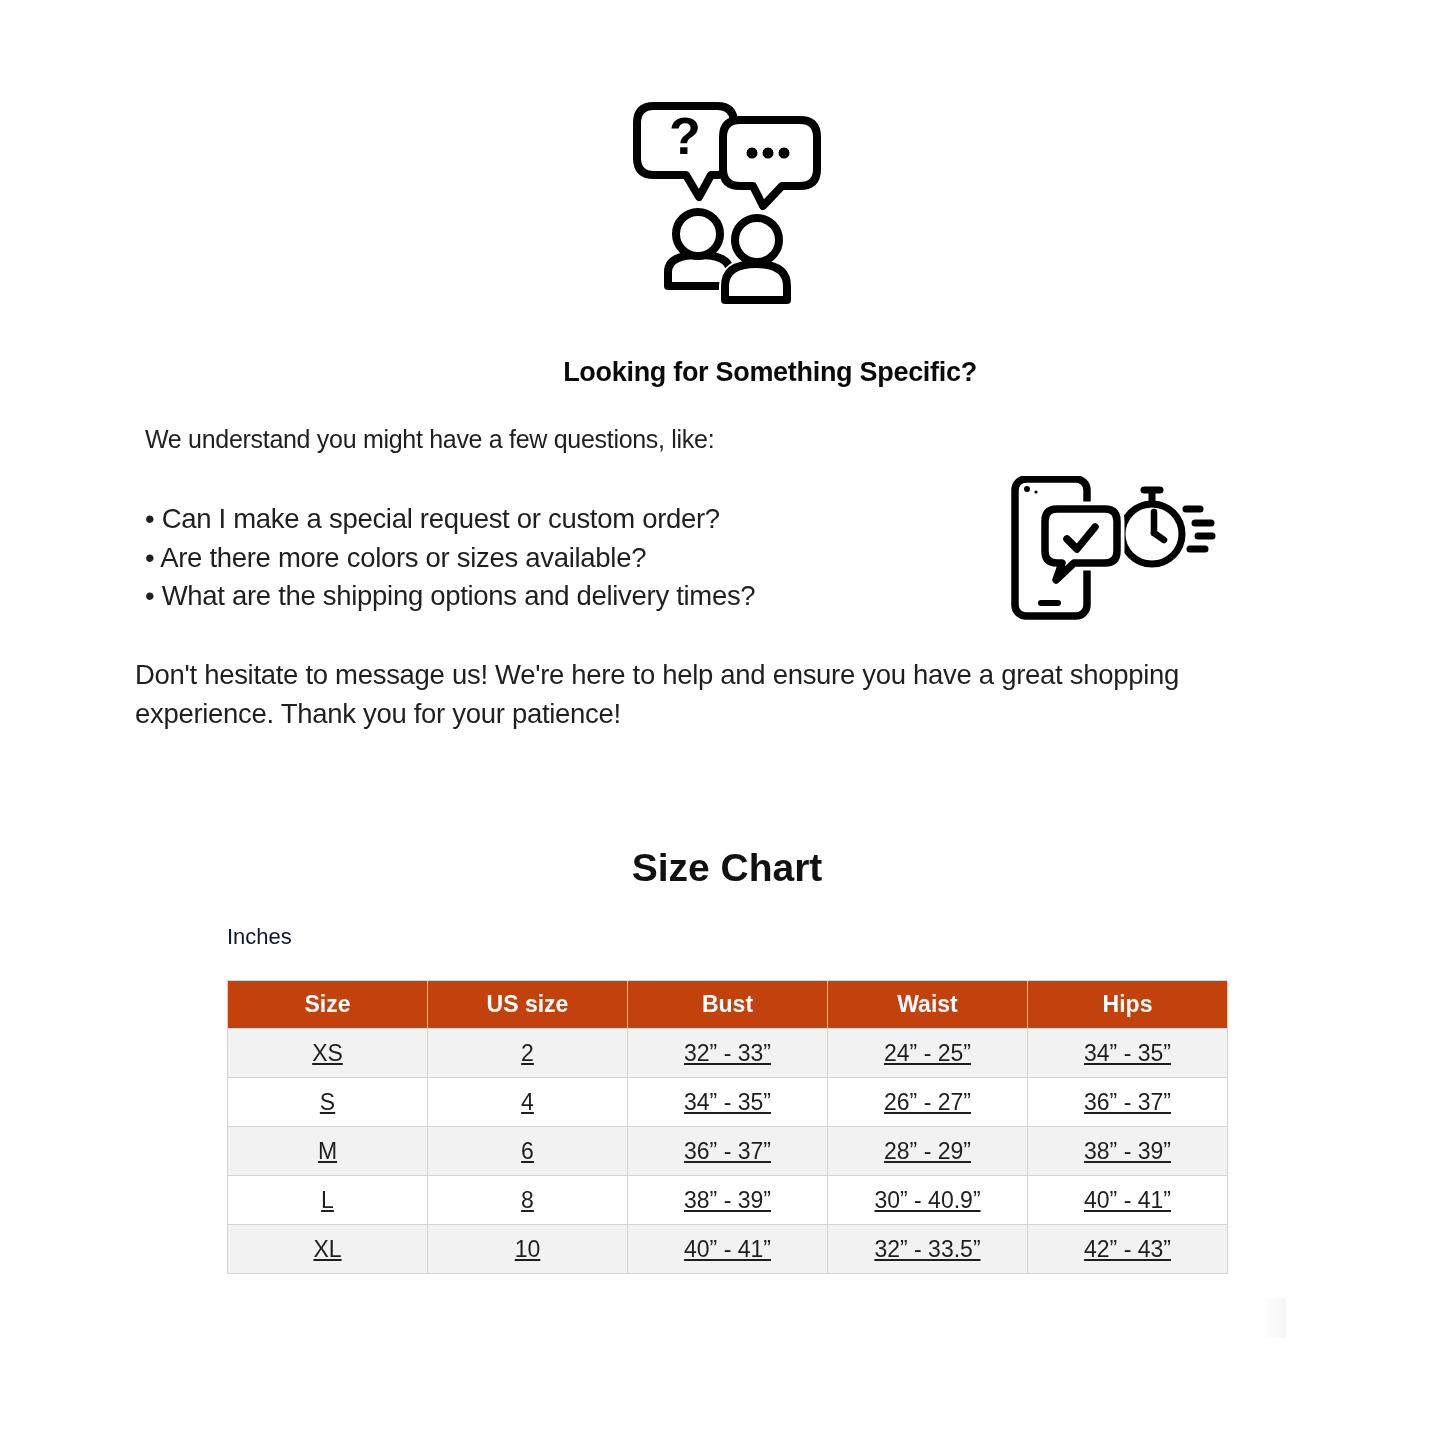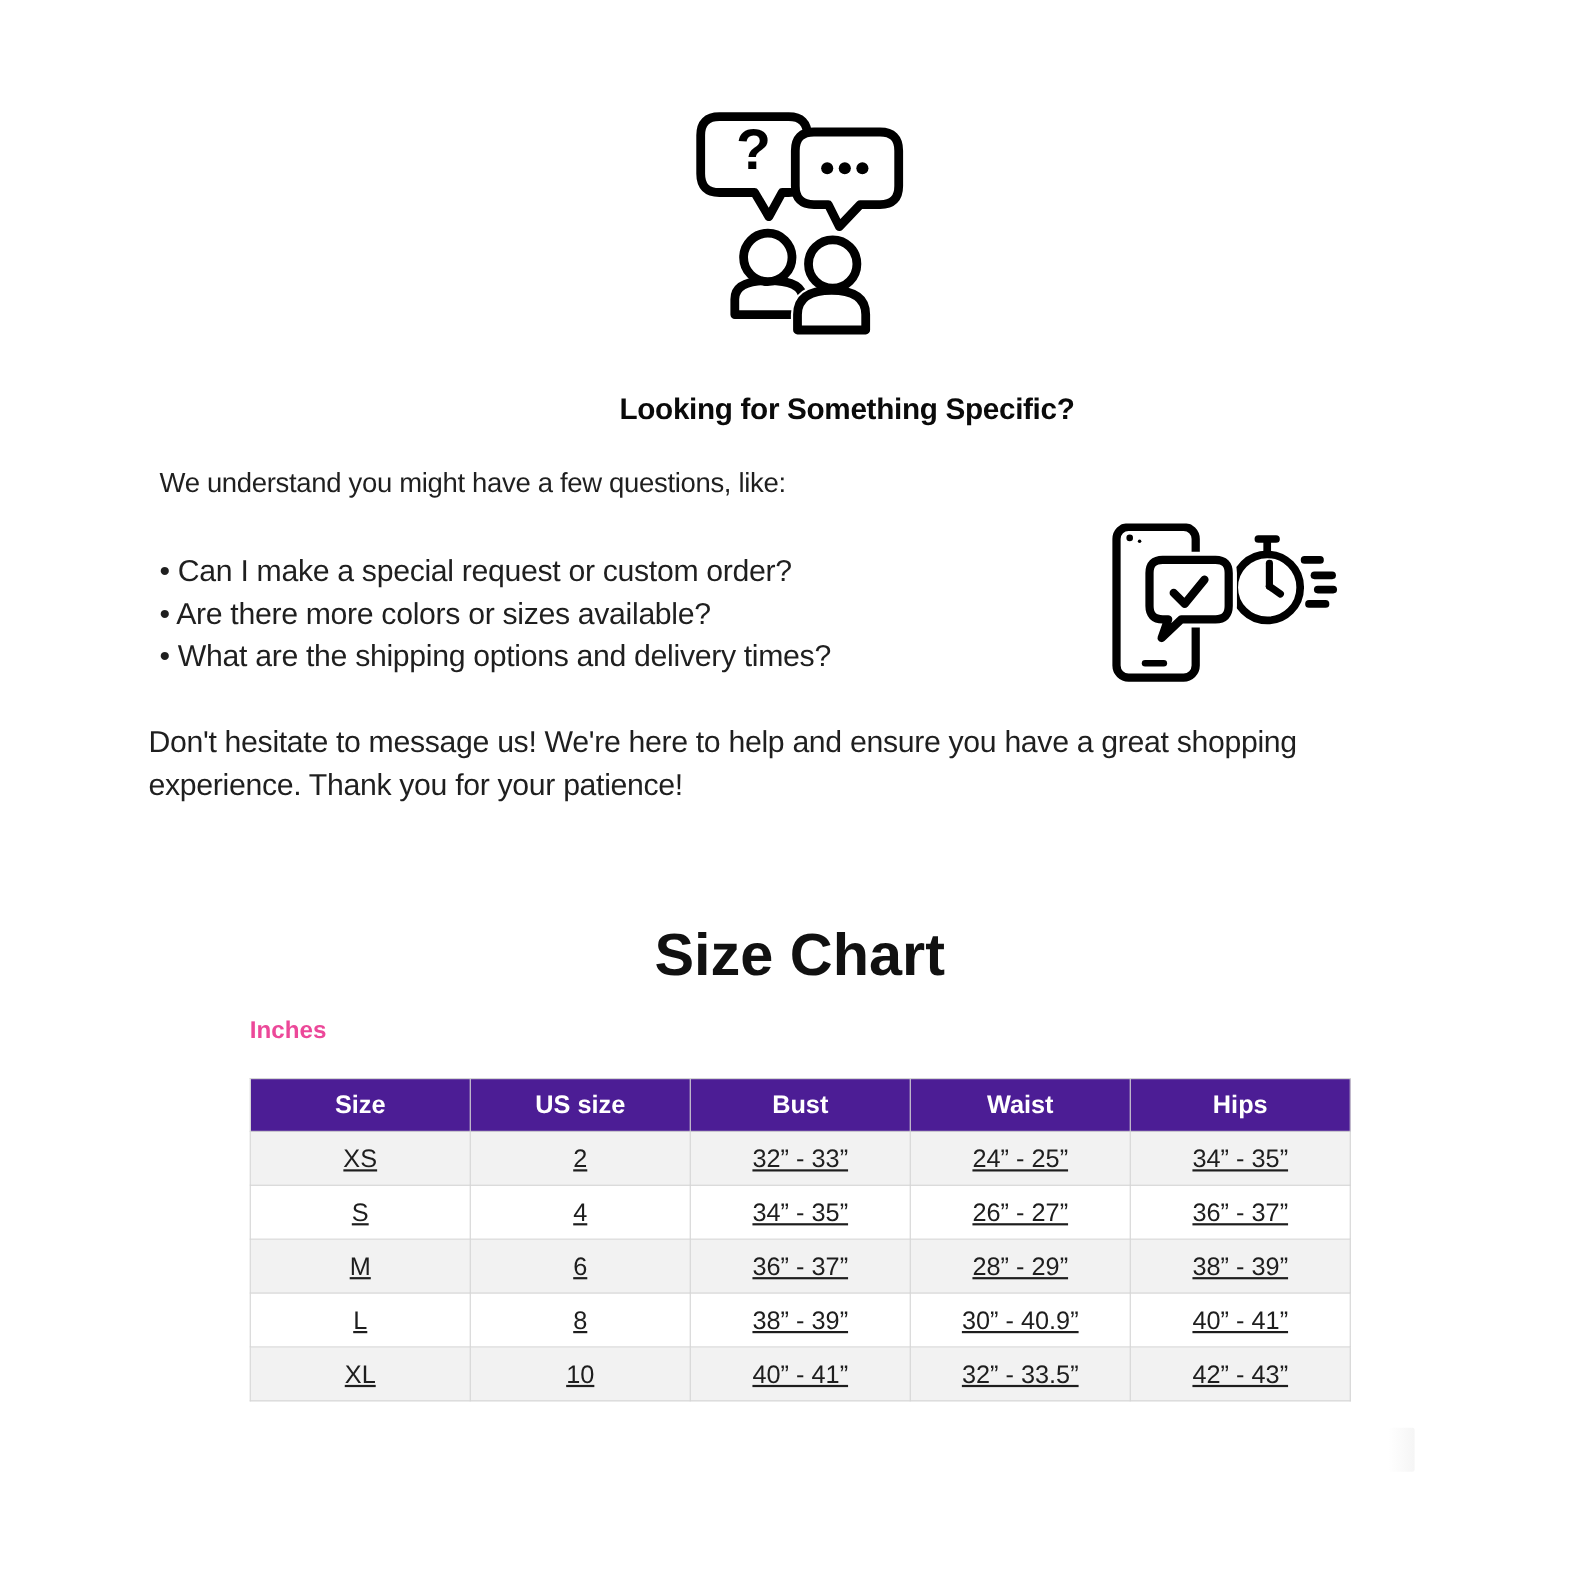--- a/index.html
+++ b/index.html
@@ -17,29 +17,29 @@
     position:absolute; left:145px; top:425px; font-size:25px; color:#1f1f1f;
     letter-spacing:-0.3px; white-space:nowrap;
   }
   .bullets { position:absolute; left:145px; top:500px; }
   .bullet-line { font-size:27.5px; line-height:38.5px; color:#1f1f1f; letter-spacing:-0.3px; white-space:nowrap; }
   .phone-icon { position:absolute; left:1010px; top:476px; width:206px; height:145px; }
   .outro { position:absolute; left:135px; top:656px; }
   .outro-line { font-size:27.5px; line-height:38.5px; color:#1f1f1f; letter-spacing:-0.3px; white-space:nowrap; }
   .sc-title {
     position:absolute; left:727px; top:841px; transform:translateX(-50%);
-    font-size:54px; line-height:54px; font-weight:700; color:#111111; white-space:nowrap; letter-spacing:0px;
+    font-size:39px; line-height:54px; font-weight:700; color:#111111; white-space:nowrap; letter-spacing:0px;
   }
-  .inches { position:absolute; left:227px; top:924px; font-size:22px; color:#ec4899;font-weight:bold; }
+  .inches { position:absolute; left:227px; top:924px; font-size:22px; color:#0f172a; }
   .sc-table {
     position:absolute; left:227px; top:980px; width:1001px;
     border-collapse:collapse; table-layout:fixed;
   }
   .sc-table th {
-    height:48px; background:#4c1d95; color:#ffffff; font-size:23px; font-weight:700;
+    height:48px; background:#c2410c; color:#ffffff; font-size:23px; font-weight:700;
     border:1px solid #d4d4d4; text-align:center; vertical-align:middle;
   }
   .sc-table td {
     height:49px; font-size:23px; color:#1e1e1e; background:#ffffff;
     border:1px solid #d4d4d4; text-align:center; vertical-align:middle;text-decoration:underline;
   }
   .sc-table tbody tr:nth-child(odd) td { background:#f2f2f2; }
   .watermark {
     position:absolute; left:1262px; top:1298px; width:24px; height:40px;
     background:linear-gradient(to right, #ffffff, #f5f5f5); border-radius:2px;

